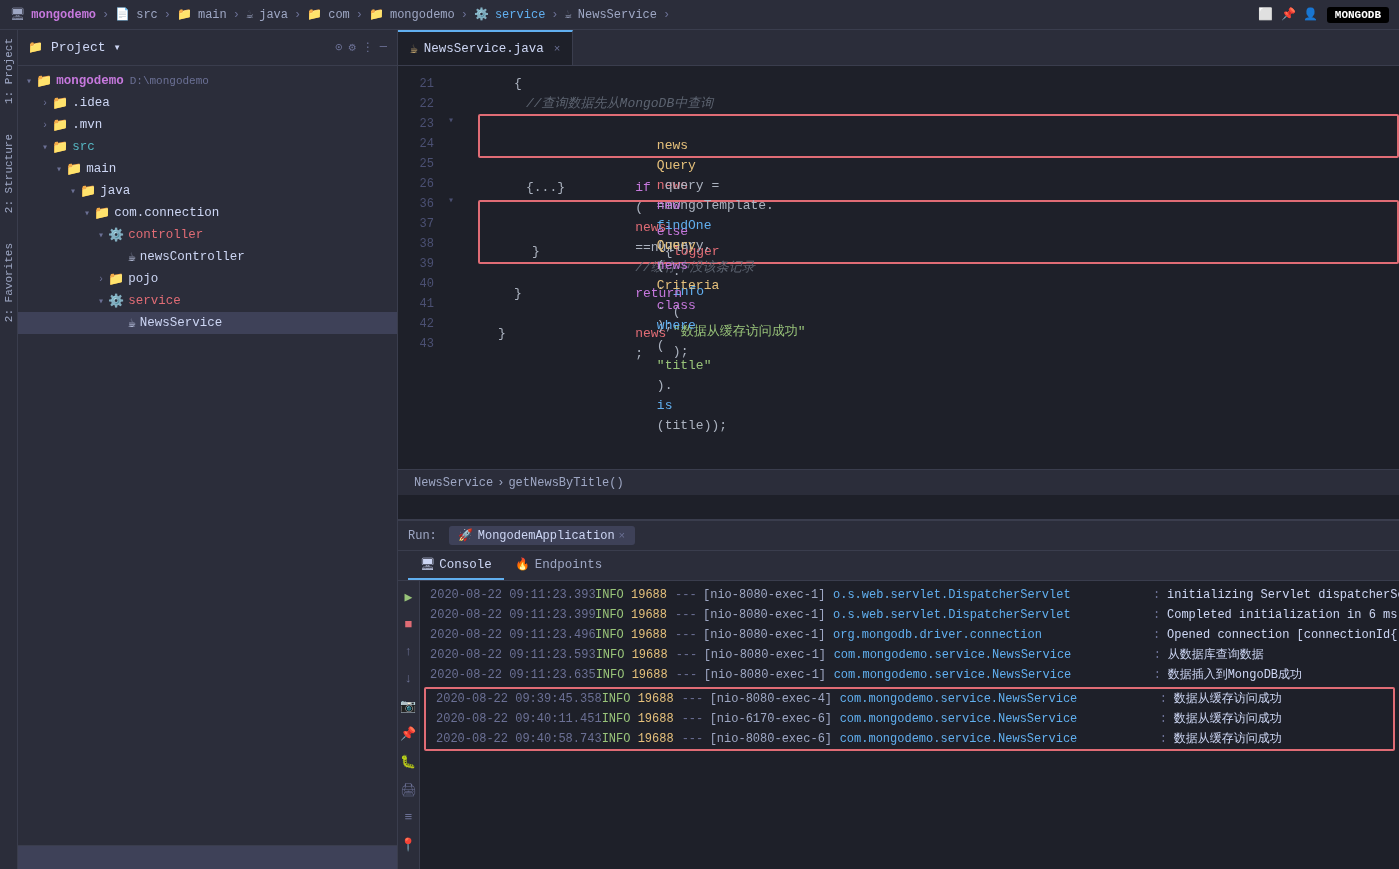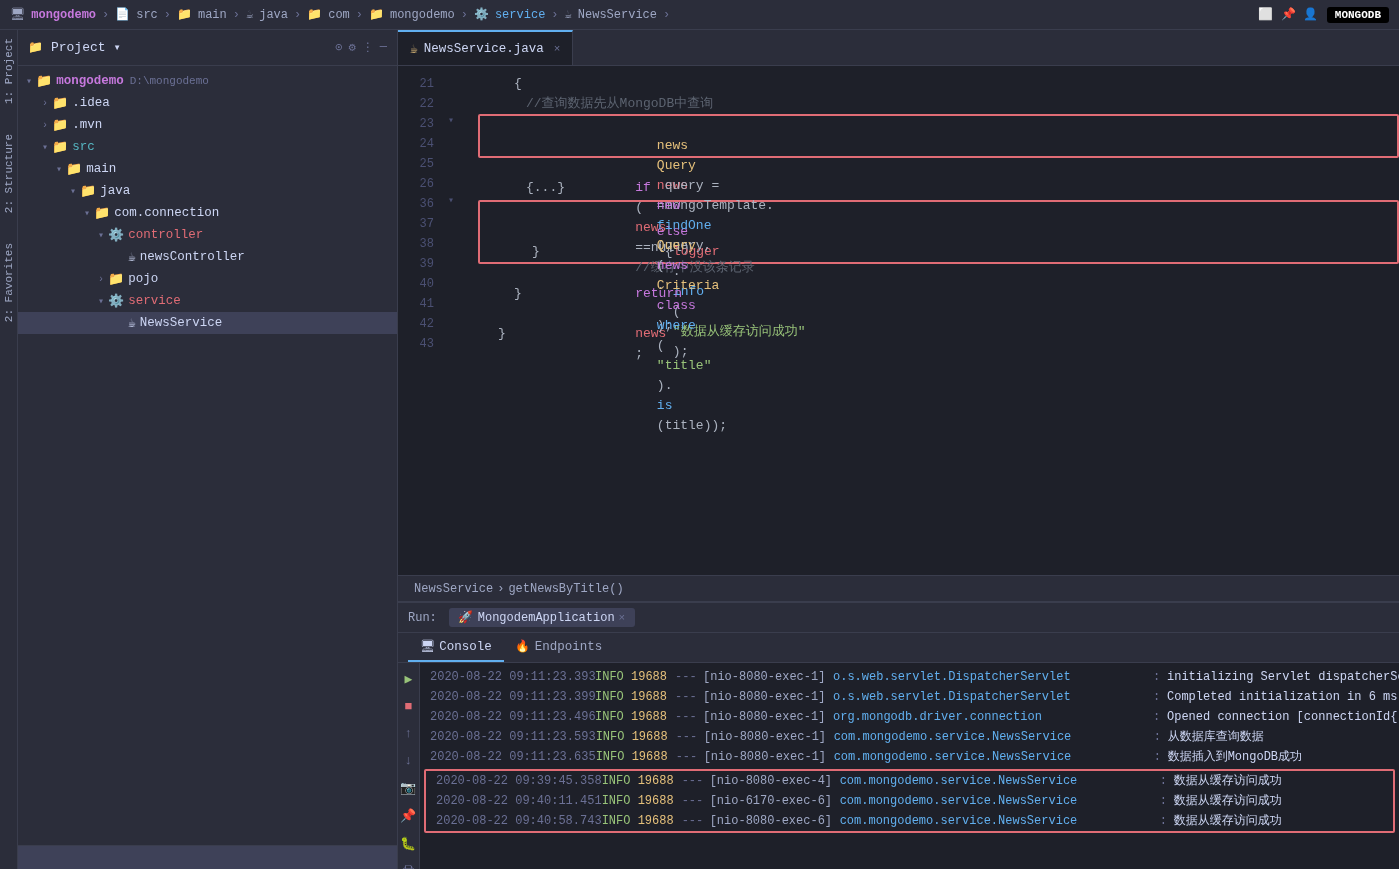--- a/index.html
+++ b/index.html
@@ -186,21 +186,21 @@
       height: 20px;
       white-space: pre;
     }
 
     
     .kw { color: #c678dd; }
     .type { color: #e5c07b; }
     .str { color: #98c379; }
     .method { color: #61afef; }
     .var { color: #e06c75; }
-    .comment { color: #5c6370; }
+    .comment { color: #5c6370; font-style: italic; }
     .plain { color: #abb2bf; }
 
     
     .breadcrumb-bar {
       background: #2b2d3a;
       border-top: 1px solid #3a3d4d;
       padding: 3px 16px;
       font-size: 12px;
       color: #9ea7c4;
       height: 26px;
@@ -642,21 +642,21 @@
         </div>
       </div>
 
       <div class="breadcrumb-bar">
         <span>NewsService</span>
         <span>›</span>
         <span>getNewsByTitle()</span>
       </div>
     </div>
 
-    <div class="bottom-panel" style="height:268px;">
+    <div class="bottom-panel" style="height:350px;margin-top:24px;">
 
       <div class="bottom-tabs">
         <span class="run-label">Run:</span>
         <div class="bottom-tab">
           <span>🚀</span>
           <span>MongodemApplication</span>
           <span class="close-btn">×</span>
         </div>
       </div>
 

